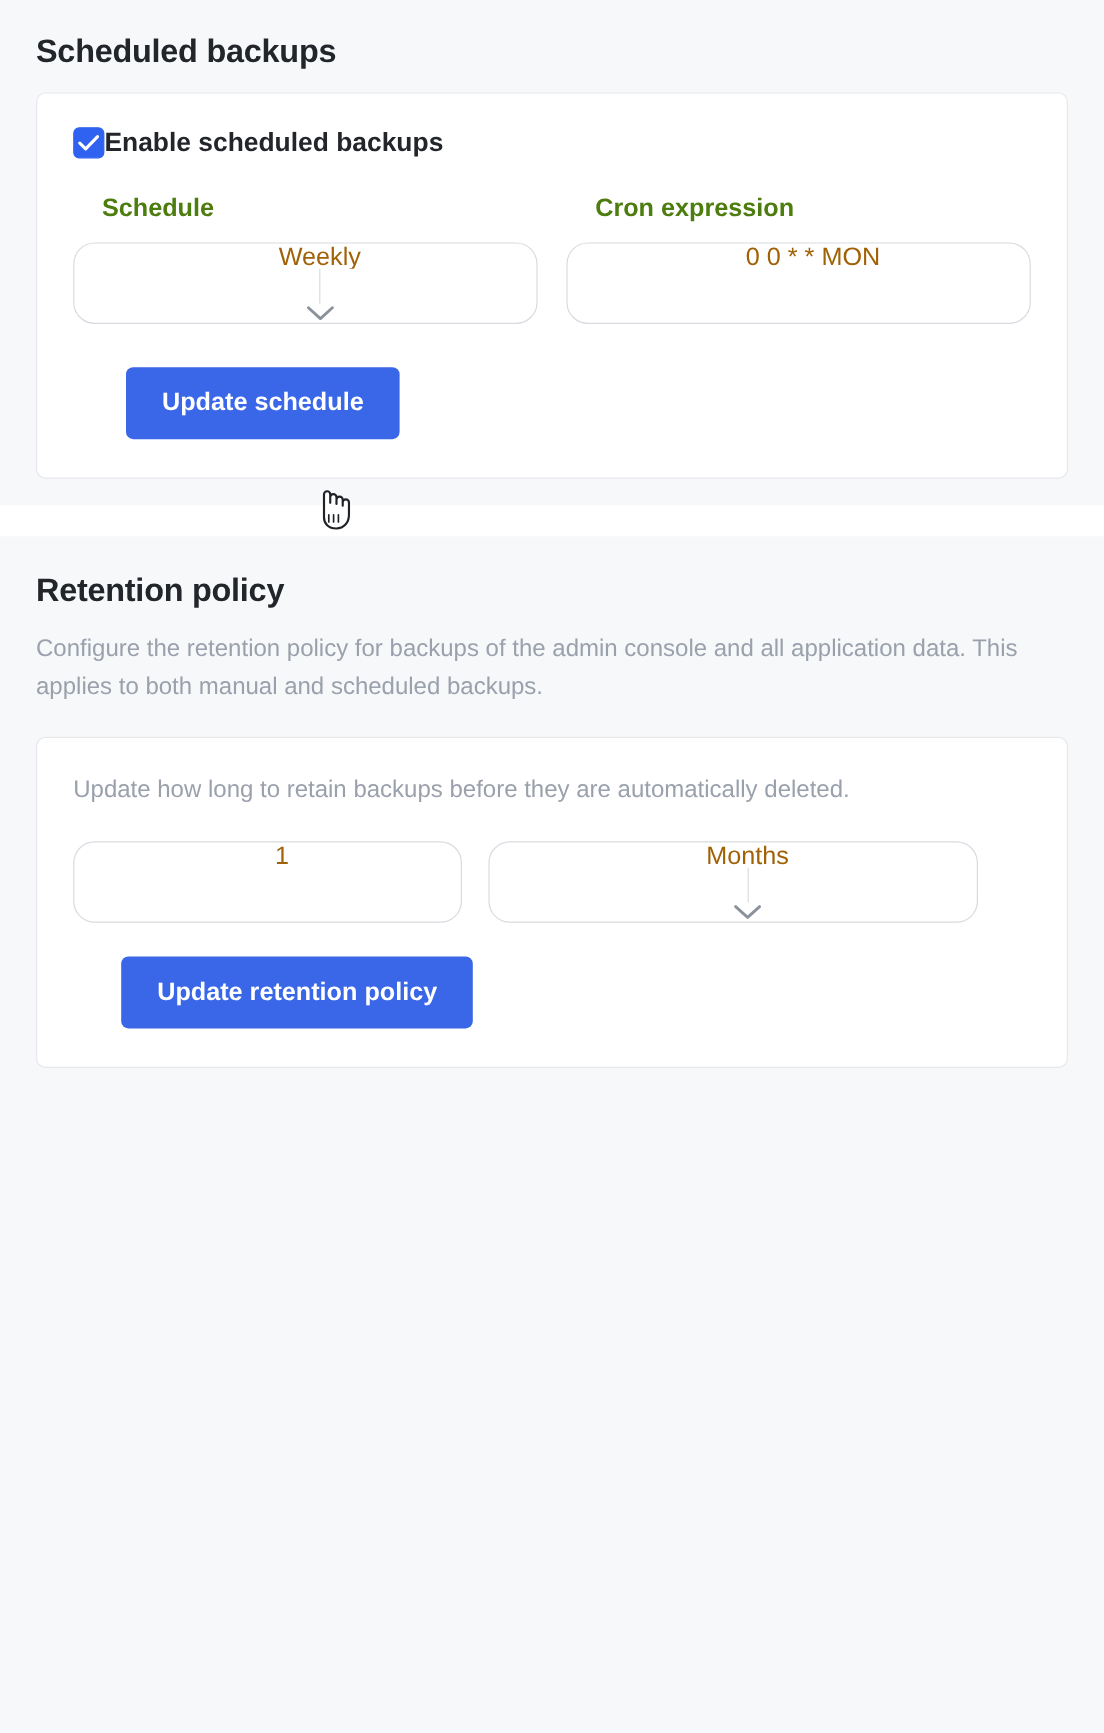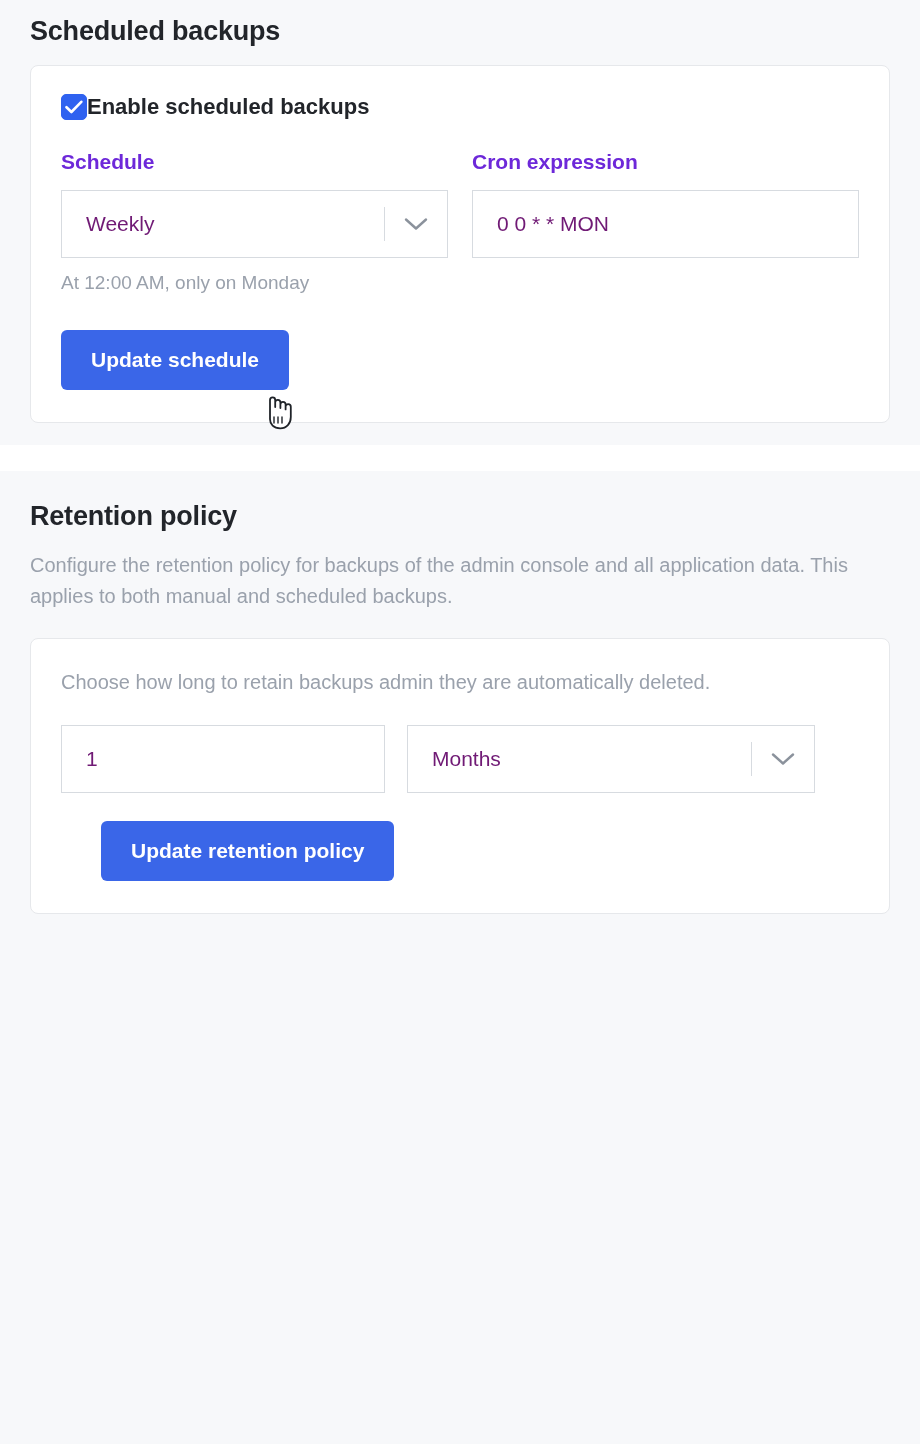--- a/index.html
+++ b/index.html
@@ -17,21 +17,21 @@
   .page {
     width: 920px;
     position: relative;
   }
 
   .section {
     background: #f7f8fa;
     padding: 0 30px;
   }
   .section.scheduled {
-    padding-top: 16px;
+    padding-top: 28px;
     padding-bottom: 22px;
   }
   .gap {
     height: 26px;
     background: #ffffff;
   }
   .section.retention {
     padding-top: 30px;
     padding-bottom: 30px;
   }
@@ -88,35 +88,37 @@
     gap: 24px;
     align-items: flex-start;
   }
   .field {
     flex: 1 1 0;
     min-width: 0;
   }
   .field-label {
     font-size: 21px;
     font-weight: bold;
-    color: #6d28d9;
+    color: #4d7c0f;
     margin-bottom: 16px;
+    margin-left: 24px;
   }
 
   .control {
     height: 68px;
     border: 1px solid #d7dbe0;
-    border-radius: 0;
+    border-radius: 18px;
     background: #ffffff;
     display: flex;
     align-items: center;
     padding: 0 0 0 24px;
     font-size: 21px;
-    color: #701a75;
-    position: relative;
+    color: #a16207;
+    position: relative;
+    flex-direction: column;
   }
   .select .value {
     flex: 1 1 auto;
     overflow: hidden;
     white-space: nowrap;
     text-overflow: ellipsis;
   }
   .select .divider {
     width: 1px;
     height: 34px;
@@ -144,21 +146,21 @@
     background: #3a66e8;
     color: #ffffff;
     font-size: 21px;
     font-weight: bold;
     border: none;
     border-radius: 6px;
     padding: 18px 30px;
     cursor: pointer;
     font-family: "Liberation Sans", sans-serif;
   }
-  .btn-wrap-schedule { margin-top: 36px; }
+  .btn-wrap-schedule { margin-top: 36px; margin-left: 44px; }
   .btn-wrap-retention { margin-top: 28px; padding-left: 40px; }
 
   .card-desc {
     font-size: 20px;
     line-height: 1.5;
     color: #9aa1ac;
     margin: 0 0 28px 0;
     max-width: 790px;
   }
 
@@ -209,21 +211,20 @@
           <div class="field-label">Schedule</div>
           <div class="control select">
             <span class="value">Weekly</span>
             <span class="divider"></span>
             <span class="caret">
               <svg width="26" height="16" viewBox="0 0 26 16" aria-hidden="true">
                 <path d="M3 3.5 L13 12.5 L23 3.5" fill="none" stroke="#8b929c" stroke-width="2.4" stroke-linecap="round" stroke-linejoin="round"></path>
               </svg>
             </span>
           </div>
-          <div class="helper-text">At 12:00 AM, only on Monday</div>
         </div>
 
         <div class="field">
           <div class="field-label">Cron expression</div>
           <div class="control input">
             <span class="value">0 0 * * MON</span>
           </div>
         </div>
       </div>
 
@@ -234,21 +235,21 @@
     </div>
   </div>
 
   <div class="gap"></div>
 
   <div class="section retention">
     <h2 class="section-title">Retention policy</h2>
     <p class="section-desc">Configure the retention policy for backups of the admin console and all application data. This applies to both manual and scheduled backups.</p>
 
     <div class="card">
-      <p class="card-desc">Choose how long to retain backups admin they are automatically deleted.</p>
+      <p class="card-desc">Update how long to retain backups before they are automatically deleted.</p>
 
       <div class="retention-row">
         <div class="control input retention-number">
           <span class="value">1</span>
         </div>
         <div class="control select retention-unit">
           <span class="value">Months</span>
           <span class="divider"></span>
           <span class="caret">
             <svg width="26" height="16" viewBox="0 0 26 16" aria-hidden="true">

